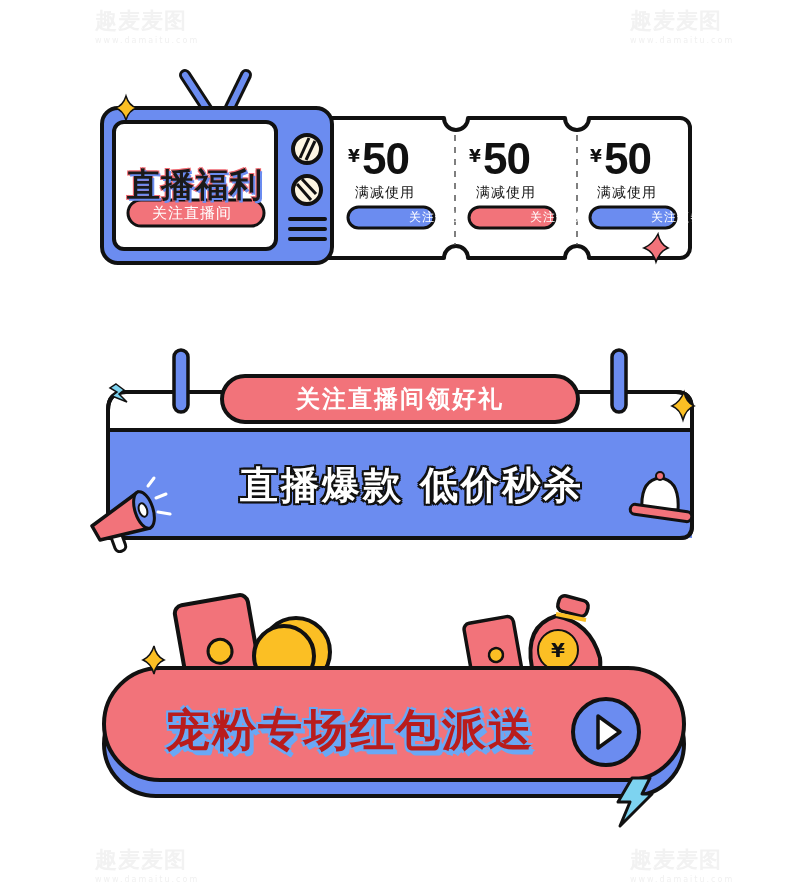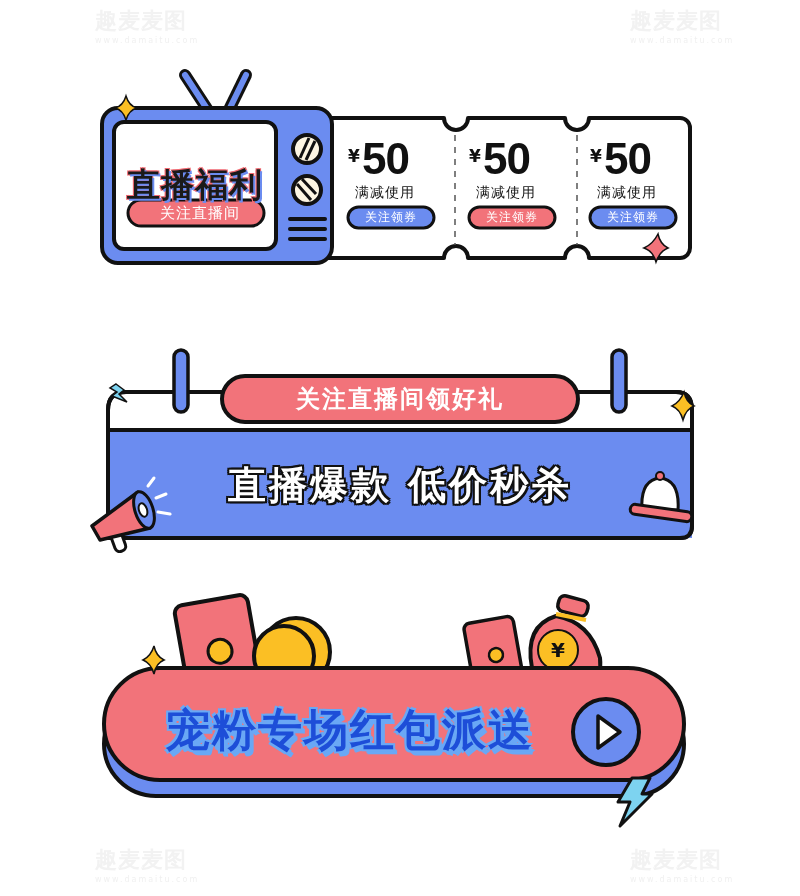--- a/index.html
+++ b/index.html
@@ -7,25 +7,25 @@
   .abs{position:absolute;}
   svg{position:absolute;left:0;top:0;}
   .wm{position:absolute;color:#f2f2f2;font-weight:bold;font-size:22px;letter-spacing:1px;}
   .wm small{display:block;font-size:8px;font-weight:normal;letter-spacing:2px;color:#f0f0f0;}
   .t-red-title{font-weight:bold;font-size:33px;color:#1a1a1a;letter-spacing:1px;
     text-shadow:2px 2px 0 #6b8cf0,-1px -1px 0 #f06a72,1px -1px 0 #f06a72,-1px 1px 0 #f06a72,1px 1px 0 #f06a72;margin-top:20px;}
   .pill-text{color:#fff;font-size:15px;letter-spacing:1px;}
   .big50{font-weight:bold;font-size:44px;color:#111;font-family:"Liberation Sans","DejaVu Sans",sans-serif;letter-spacing:-1px;}
   .yen{font-weight:bold;font-size:17px;color:#111;}
   .sub{font-size:14px;color:#111;letter-spacing:1px;}
-  .coupon-pill{color:#fff;font-size:12px;letter-spacing:1px;}
+  .coupon-pill{color:#fff;font-size:12px;letter-spacing:1px;padding-left:44px;}
   .banner2-top{color:#fff;font-size:24px;letter-spacing:2px;font-weight:bold;}
   .banner2-main{color:#fff;font-weight:bold;font-size:38px;letter-spacing:3px;
     text-shadow:-2px -2px 0 #111,2px -2px 0 #111,-2px 2px 0 #111,2px 2px 0 #111,0 2px 0 #111,2px 0 0 #111,-2px 0 0 #111,0 -2px 0 #111;}
-  .banner3-main{color:#1d4ed8;font-weight:bold;font-size:44px;letter-spacing:2px;
+  .banner3-main{color:#b91c1c;font-weight:bold;font-size:44px;letter-spacing:2px;
     text-shadow:-2px -2px 0 #6aa8f5,2px -2px 0 #6aa8f5,-2px 2px 0 #6aa8f5,2px 2px 0 #6aa8f5,3px 4px 0 #6aa8f5,4px 5px 0 #6aa8f5;}
   .center{display:flex;align-items:center;justify-content:center;}
 </style>
 </head>
 <body>
 
 <div class="wm" style="left:95px;top:6px;"><span>趣麦麦图</span><small>www.damaitu.com</small></div>
 <div class="wm" style="left:630px;top:6px;"><span>趣麦麦图</span><small>www.damaitu.com</small></div>
 <div class="wm" style="left:95px;top:845px;"><span>趣麦麦图</span><small>www.damaitu.com</small></div>
 <div class="wm" style="left:630px;top:845px;"><span>趣麦麦图</span><small>www.damaitu.com</small></div>
@@ -62,21 +62,21 @@
     <path d="M658 234 Q660 244 668 248 Q660 251 656 262 Q653 251 644 248 Q653 244 658 234Z" fill="#f2737a" stroke="#111" stroke-width="1.5"></path>
 
     <rect x="128" y="200" width="136" height="26" rx="13" fill="#f2737a" stroke="#111" stroke-width="3"></rect>
 
     <rect x="348" y="207" width="86" height="21" rx="10.5" fill="#6b8cf0" stroke="#111" stroke-width="3"></rect>
     <rect x="469" y="207" width="86" height="21" rx="10.5" fill="#f2737a" stroke="#111" stroke-width="3"></rect>
     <rect x="590" y="207" width="86" height="21" rx="10.5" fill="#6b8cf0" stroke="#111" stroke-width="3"></rect>
   </svg>
 
   <div class="abs center t-red-title" style="left:114px;top:142px;width:162px;height:46px;">直播福利</div>
-  <div class="abs center pill-text" style="left:128px;top:200px;width:116px;height:26px;padding-left:14px;">关注直播间</div>
+  <div class="abs center pill-text" style="left:120px;top:200px;width:116px;height:26px;padding-left:14px;">关注直播间</div>
 
   <div class="abs" style="left:340px;top:138px;width:104px;height:100px;">
     <span class="abs yen" style="left:8px;top:8px;">¥</span>
     <span class="abs big50" style="left:22px;top:-4px;">50</span>
     <span class="abs sub" style="left:15px;top:46px;">满减使用</span>
   </div>
   <div class="abs center coupon-pill" style="left:348px;top:207px;width:86px;height:21px;">关注领券</div>
 
   <div class="abs" style="left:461px;top:138px;width:104px;height:100px;">
     <span class="abs yen" style="left:8px;top:8px;">¥</span>
@@ -120,21 +120,21 @@
       <line x1="158" y1="182" x2="170" y2="184" stroke="#fff" stroke-width="3" stroke-linecap="round"></line>
     </g>
 
     <g>
       <path d="M642 180 Q640 150 660 148 Q680 150 678 180 Z" fill="#fff" stroke="#111" stroke-width="3"></path>
       <circle cx="660" cy="146" r="4" fill="#f2737a" stroke="#111" stroke-width="2"></circle>
       <rect x="630" y="178" width="62" height="10" rx="5" fill="#f2737a" stroke="#111" stroke-width="3" transform="rotate(8 661 183)"></rect>
     </g>
   </svg>
   <div class="abs center banner2-top" style="left:222px;top:46px;width:356px;height:46px;">关注直播间领好礼</div>
-  <div class="abs center banner2-main" style="left:170px;top:110px;width:460px;height:90px;">直播爆款 低价秒杀</div>
+  <div class="abs center banner2-main" style="left:182px;top:110px;width:460px;height:90px;">直播爆款 低价秒杀</div>
 </div>
 
 <div class="abs" style="left:0;top:580px;width:800px;height:270px;">
   <svg width="800" height="270" viewBox="0 0 800 270">
 
     <g transform="rotate(-10 215 60)">
       <rect x="180" y="20" width="74" height="90" rx="8" fill="#f2737a" stroke="#111" stroke-width="4"></rect>
       <circle cx="218" cy="72" r="12" fill="#fbbf24" stroke="#111" stroke-width="3"></circle>
     </g>
 

